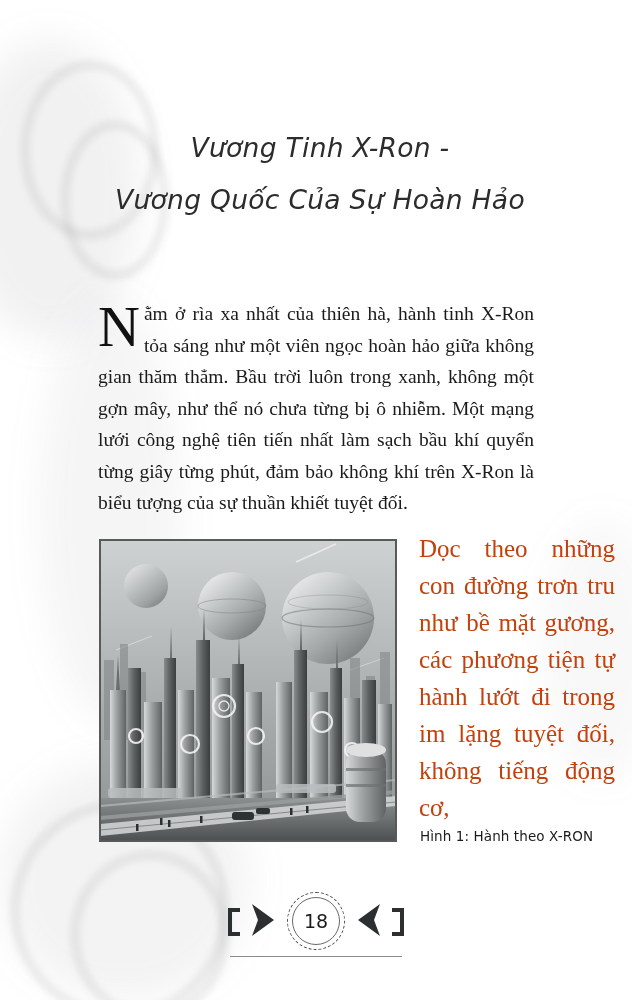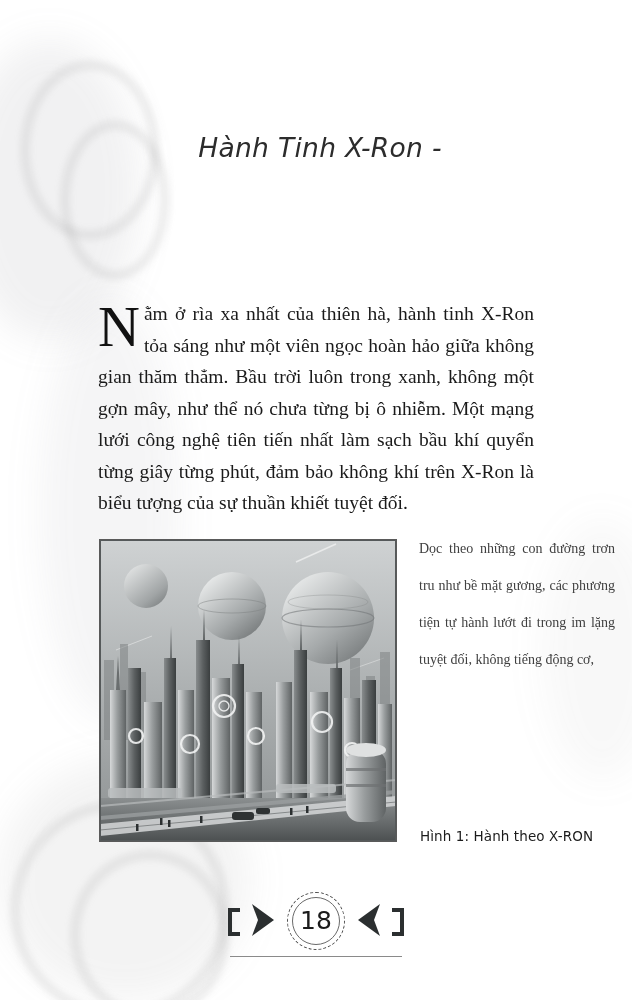--- a/index.html
+++ b/index.html
@@ -139,23 +139,23 @@
     color: #1b1b1b;
     letter-spacing: 0.1px;
   }
 
   
   .body-right {
     position: absolute;
     left: 419px;
     top: 530px;
     width: 196px;
-    font-size: 14px;
+    font-size: 25px;
     line-height: 37px;
-    color: #404040;
+    color: #c2410c;
     text-align: justify;
     text-justify: inter-word;
   }
   .body-right .indent { text-indent: 34px; }
 
   
   .page-number-wrap {
     position: absolute;
     left: 0;
     right: 0;
@@ -190,21 +190,21 @@
   }
   .pn-num {
     position: absolute;
     left: 71px;
     top: 6px;
     width: 58px;
     height: 58px;
     line-height: 58px;
     text-align: center;
     font-family: "DejaVu Sans", sans-serif;
-    font-size: 25px;
+    font-size: 19px;
     color: #1b1b1b;
   }
   .pn-left, .pn-right {
     position: absolute;
     top: 14px;
     width: 60px;
     height: 44px;
   }
   .pn-left { left: 6px; }
   .pn-right { left: 134px; }
@@ -226,21 +226,22 @@
   <div class="bg-smudge smudge-b"></div>
   <div class="bg-smudge smudge-c"></div>
   <div class="bg-smudge smudge-d"></div>
   <div class="ring ring-1"></div>
   <div class="ring ring-2"></div>
   <div class="ring ring-3"></div>
   <div class="ring ring-4"></div>
 
 
   <div class="title">
-    <span>Hành Tinh X-Ron -</span>
+    <span>Vương Tinh X-Ron -</span>
+    <span class="line2">Vương Quốc Của Sự Hoàn Hảo</span>
   </div>
 
   <div class="body-top">
     <span class="dropcap">N</span><span>ằm ở rìa xa nhất của thiên hà, hành tinh X-Ron tỏa sáng như một viên ngọc hoàn hảo giữa không gian thăm thẳm. Bầu trời luôn trong xanh, không một gợn mây, như thể nó chưa từng bị ô nhiễm. Một mạng lưới công nghệ tiên tiến nhất làm sạch bầu khí quyển từng giây từng phút, đảm bảo không khí trên X-Ron là biểu tượng của sự thuần khiết tuyệt đối.</span>
   </div>
 
   <div class="figure">
     <svg width="296" height="301" viewBox="0 0 296 301">
       <defs>
         <linearGradient id="sky" x1="0" y1="0" x2="0" y2="1">

